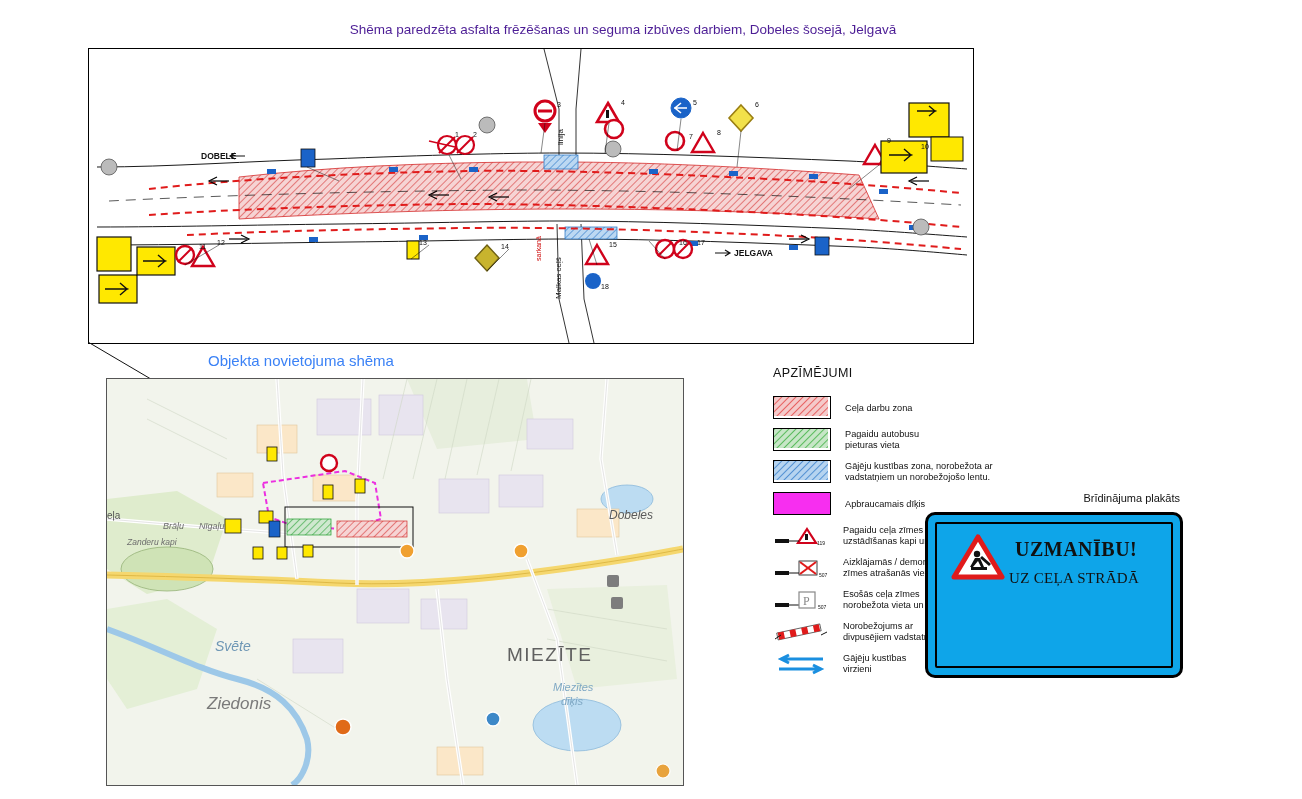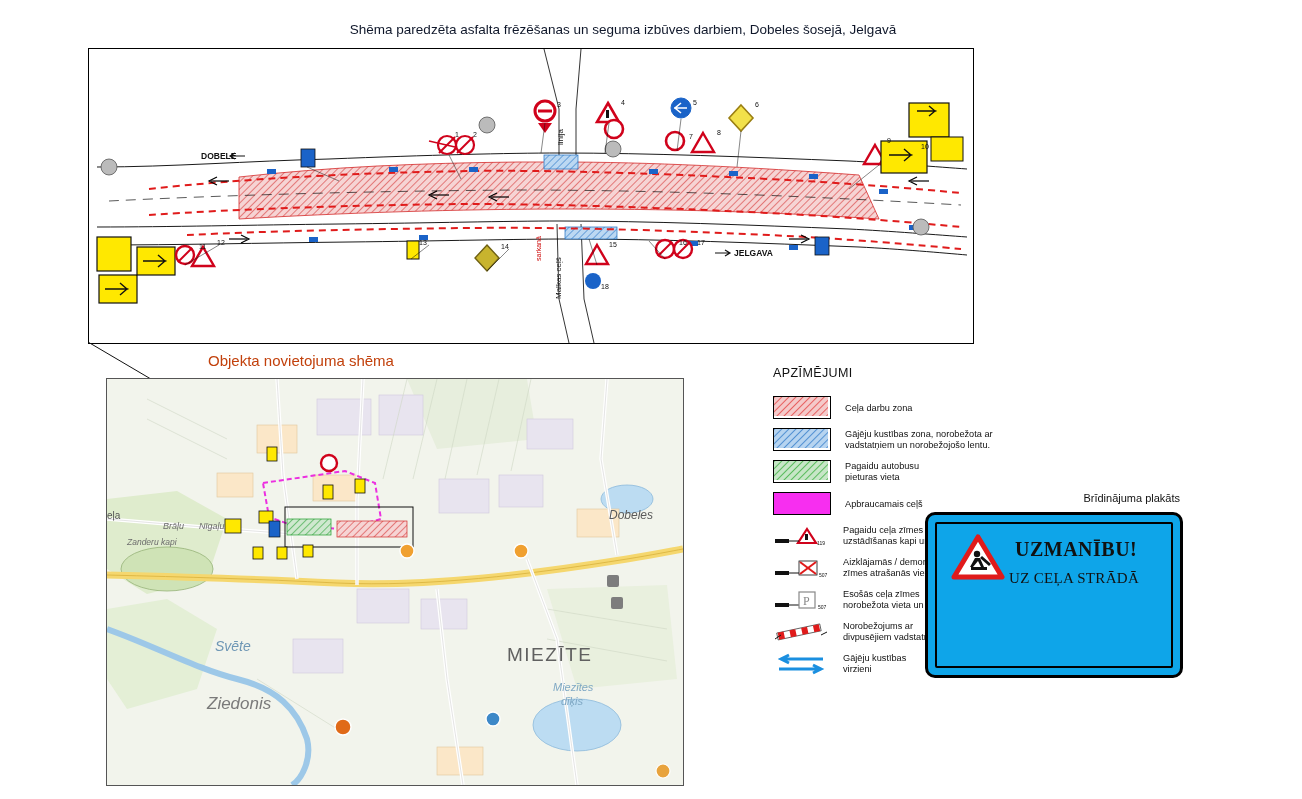--- a/index.html
+++ b/index.html
@@ -1,31 +1,31 @@
 <!DOCTYPE html>
 <html><head>
 <meta charset="utf-8">
 <style>
   html,body{margin:0;padding:0;background:#ffffff;}
   body{width:1302px;height:799px;position:relative;overflow:hidden;
        font-family:"Liberation Sans", sans-serif;color:#111;}
   .abs{position:absolute;}
 
   
-  #top-title{left:88px;top:22px;width:1070px;text-align:center;font-size:13.5px;color:#0f172a;}
+  #top-title{left:88px;top:22px;width:1070px;text-align:center;font-size:13.5px;color:#4c1d95;}
 
   
   #drawing-frame{left:88px;top:48px;width:884px;height:294px;border:1px solid #000;background:#fff;overflow:hidden;}
   #drawing-frame svg{display:block;}
 
   
   #leader{left:60px;top:330px;width:280px;height:200px;pointer-events:none;}
 
   
-  #loc-title{left:208px;top:352px;font-size:15px;color:#c2410c;}
+  #loc-title{left:208px;top:352px;font-size:15px;color:#3b82f6;}
   #loc-map{left:106px;top:378px;width:576px;height:406px;border:1px solid #555;background:#eef3e6;overflow:hidden;}
 
   
   #legend{left:773px;top:366px;width:230px;}
   #legend-title{font-size:12.5px;letter-spacing:.4px;color:#111;margin-bottom:16px;}
   .lg-row{display:flex;align-items:center;margin-bottom:9px;}
   .lg-swatch{width:56px;height:21px;flex:0 0 56px;border:1px solid #000;margin-right:14px;}
   .lg-sym{width:56px;height:22px;flex:0 0 56px;margin-right:14px;}
   .lg-text{font-size:9.2px;line-height:11px;color:#111;padding-top:1px;}
 
@@ -394,51 +394,51 @@
           <rect width="54" height="19" fill="url(#lgRed)"></rect>
         </svg>
     </div>
     <div class="lg-text">Ceļa darbu zona</div>
   </div>
 
   <div class="lg-row">
     <div class="lg-swatch">
       <svg width="54" height="19">
           <defs>
+            <pattern id="lgGreen" width="5" height="5" patternTransform="rotate(45)" patternUnits="userSpaceOnUse">
+              <rect width="5" height="5" fill="#c7e6c7"></rect>
+              <line x1="0" y1="0" x2="0" y2="5" stroke="#12a016" stroke-width="1.2"></line>
+            </pattern>
+          </defs>
+          <rect width="54" height="19" fill="url(#lgGreen)"></rect>
+        </svg>
+    </div>
+    <div class="lg-text" style="white-space:pre-line">Pagaidu autobusu
+pieturas vieta</div>
+  </div>
+
+  <div class="lg-row">
+    <div class="lg-swatch">
+      <svg width="54" height="19">
+          <defs>
             <pattern id="lgBlue" width="5" height="5" patternTransform="rotate(45)" patternUnits="userSpaceOnUse">
               <rect width="5" height="5" fill="#b6d4f0"></rect>
               <line x1="0" y1="0" x2="0" y2="5" stroke="#1266c0" stroke-width="1.2"></line>
             </pattern>
           </defs>
           <rect width="54" height="19" fill="url(#lgBlue)"></rect>
         </svg>
     </div>
     <div class="lg-text" style="white-space:pre-line">Gājēju kustības zona, norobežota ar
 vadstatņiem un norobežojošo lentu.</div>
   </div>
 
   <div class="lg-row">
-    <div class="lg-swatch">
-      <svg width="54" height="19">
-          <defs>
-            <pattern id="lgGreen" width="5" height="5" patternTransform="rotate(45)" patternUnits="userSpaceOnUse">
-              <rect width="5" height="5" fill="#c7e6c7"></rect>
-              <line x1="0" y1="0" x2="0" y2="5" stroke="#12a016" stroke-width="1.2"></line>
-            </pattern>
-          </defs>
-          <rect width="54" height="19" fill="url(#lgGreen)"></rect>
-        </svg>
-    </div>
-    <div class="lg-text" style="white-space:pre-line">Pagaidu autobusu
-pieturas vieta</div>
-  </div>
-
-  <div class="lg-row">
     <div class="lg-swatch" style="background:#f72ef0;border-color:#000"></div>
-    <div class="lg-text">Apbraucamais ceļš</div>
+    <div class="lg-text">Apbraucamais dīķis</div>
   </div>
 
   <div class="lg-row">
     <div class="lg-sym">
       <svg width="56" height="22">
         <rect x="2" y="14" width="14" height="4" fill="#111"></rect>
         <path d="M34,4 l9,14 -18,0 z" fill="#fff" stroke="#d0021b" stroke-width="2.2"></path>
         <rect x="32" y="9" width="3" height="6" fill="#111"></rect>
         <path d="M16,16 l10,0" stroke="#111" stroke-width="1"></path>
         <text x="44" y="20" font-size="5" fill="#111" font-family="Liberation Sans, sans-serif">119</text>

